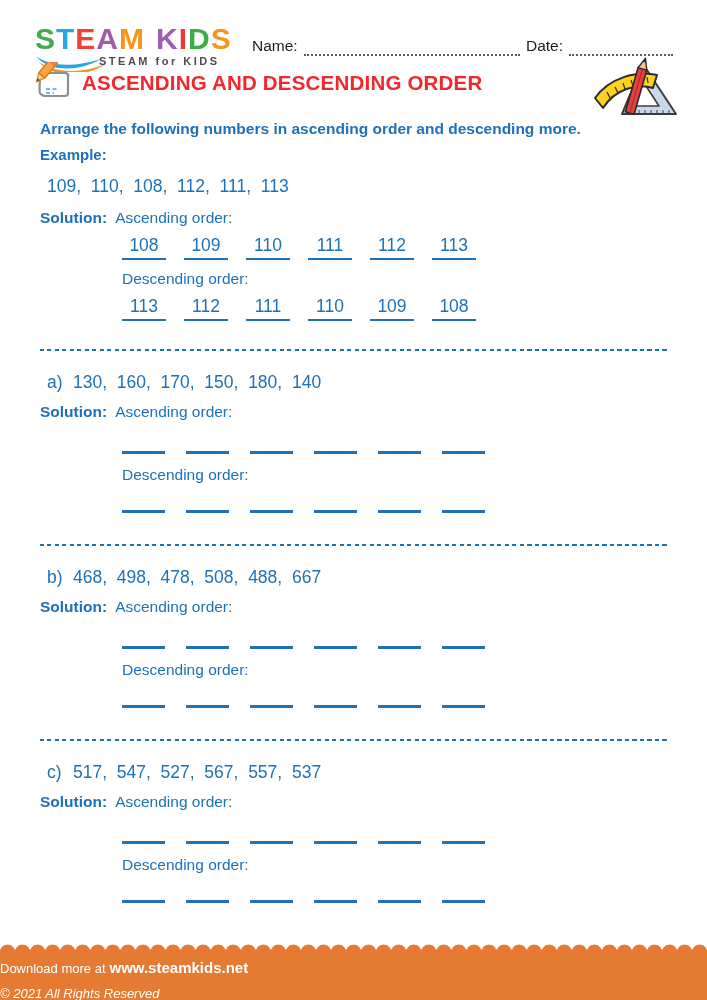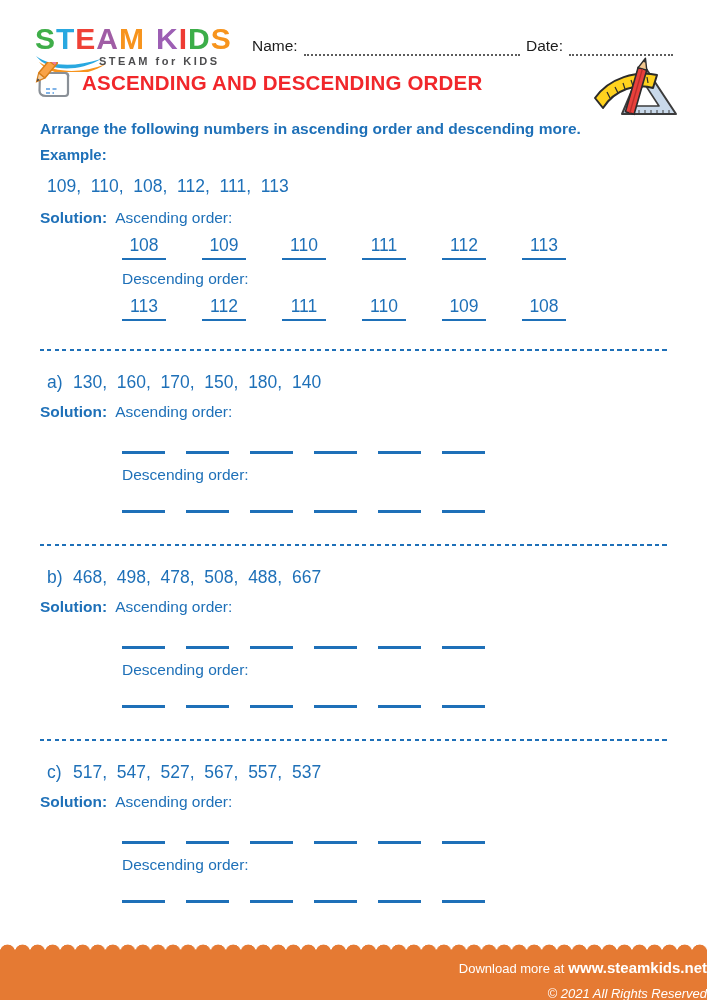--- a/index.html
+++ b/index.html
@@ -35,21 +35,21 @@
   .instruction{position:absolute;left:40px;top:120px;color:var(--blue);font-weight:bold;font-size:15.5px}
   .example-label{position:absolute;left:40px;top:146px;color:var(--blue);font-weight:bold;font-size:15px}
 
   
   .numline{color:var(--blue);font-size:17.5px;white-space:pre;padding-left:7px}
   .numline .plabel{display:inline-block;min-width:26px;padding:0}
   .sol-row{margin-top:12px;font-size:15.5px;color:var(--blue)}
   .sol-row .bold{font-weight:bold;margin-right:8px}
   .desc-label{margin:10px 0 0 82px;font-size:15.5px;color:var(--blue)}
 
-  .ans-row{display:flex;gap:36px;margin:8px 0 0 82px}
+  .ans-row{display:flex;gap:18px;margin:8px 0 0 82px}
   .ansnum{width:44px;text-align:center;color:var(--blue);font-size:17.5px;
           border-bottom:2.5px solid var(--blue);padding-bottom:2px}
 
   .blank-row{display:flex;gap:21px;margin:30px 0 0 82px}
   .blank-row.second{margin-top:26px}
   .blank{width:43px;height:3px;background:var(--blue)}
 
   .example-block{position:absolute;left:40px;top:176px;right:40px}
   .problem{position:absolute;left:40px;right:40px}
   .problem.pa{top:372px}
@@ -59,21 +59,21 @@
   .problem .desc-label{margin-top:12px}
 
   .sep{position:absolute;left:40px;right:40px;height:2px;
        background:repeating-linear-gradient(90deg,var(--blue) 0 4px,transparent 4px 7.5px)}
   .sep.s1{top:349px}.sep.s2{top:544px}.sep.s3{top:739px}
 
   
   .footer{position:absolute;left:0;right:0;bottom:0}
   .scallops{height:8px;background-image:radial-gradient(circle at 7.5px 8.2px,var(--orange) 7.4px,transparent 7.9px);
             background-size:15.05px 9px;background-repeat:repeat-x}
-  .footer-body{height:48px;background:var(--orange);color:#fff;text-align:right;padding-top:7px}
+  .footer-body{height:48px;background:var(--orange);color:#fff;text-align:left;padding-top:7px}
   .f-line1{font-size:13px}
   .f-line1 .site{font-size:15px;font-weight:bold;margin-left:4px}
   .f-line2{font-size:13px;font-style:italic;margin-top:10px}
 </style>
 </head>
 <body>
 
 <div class="page">
 
   <div class="logo">

